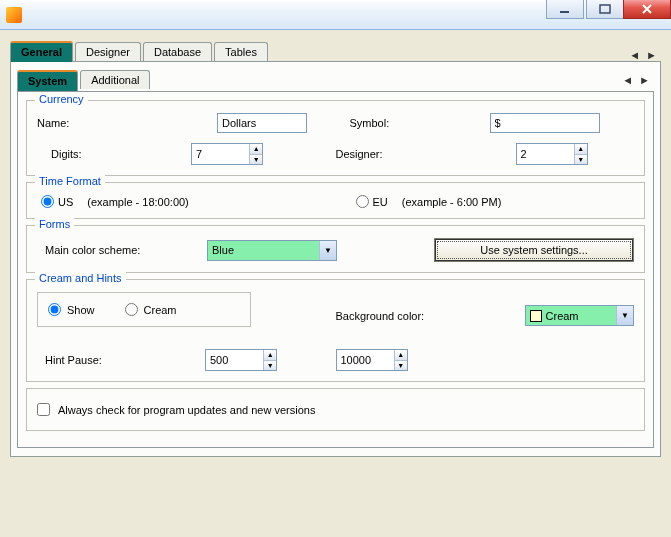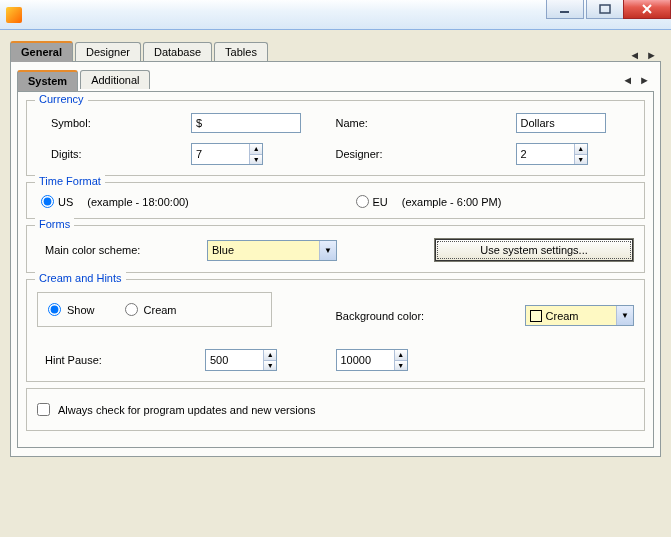--- a/index.html
+++ b/index.html
@@ -35,21 +35,21 @@
 
 .content { padding: 8px 10px 10px 10px; }
 
 .tab-row { display: flex; align-items: flex-end; height: 24px; border-bottom: 1px solid #919b9c; position: relative; }
 .tab {
   padding: 3px 10px; border: 1px solid #919b9c; border-bottom: none;
   background: #f0f0ea; margin-right: 2px; cursor: pointer;
   border-top-left-radius: 3px; border-top-right-radius: 3px;
 }
 .tab.active {
-  background: #a3a3a3; font-weight: bold;
+  background: #0f766e; font-weight: bold;
   border-top: 2px solid #e68b2c;
   position: relative; z-index: 2; margin-bottom: -1px; padding-bottom: 4px;
 }
 .tab-arrows { margin-left: auto; display: flex; gap: 6px; padding-right: 4px; font-size: 10px; color: #333; }
 .tab-arrow { cursor: pointer; }
 
 .subtab-container { border: 1px solid #919b9c; border-top: none; background: #fcfcfa; padding: 6px 6px 8px 6px; }
 .inner-tab-row { display: flex; align-items: center; height: 24px; border-bottom: 1px solid #919b9c; position: relative; }
 
 .page { border: 1px solid #919b9c; border-top: none; background: #fcfcfa; padding: 8px 8px 10px 8px; }
@@ -84,21 +84,21 @@
   flex: 1; background: linear-gradient(#fff,#dde4ee); border-left: 1px solid #b0c0d8;
   display: flex; align-items: center; justify-content: center; font-size: 7px; cursor: pointer;
 }
 .spinner .btns div:first-child { border-bottom: 1px solid #b0c0d8; }
 
 .radio-row { display: flex; align-items: center; gap: 6px; }
 .radio-row label { display: flex; align-items: center; gap: 4px; cursor: pointer; }
 input[type=radio] { cursor: pointer; }
 
 .dropdown {
-  border: 1px solid #7f9db9; background: #fef9c3; height: 21px; width: 130px;
+  border: 1px solid #7f9db9; background: #86efac; height: 21px; width: 130px;
   display: flex; align-items: center; position: relative; padding-left: 4px;
 }
 .dropdown .dd-btn {
   position: absolute; right: 0; top: 0; bottom: 0; width: 17px;
   background: linear-gradient(#e6eefc,#c3d4ee); border-left: 1px solid #b0c0d8;
   display: flex; align-items: center; justify-content: center; font-size: 8px; cursor: pointer;
 }
 .dropdown.color .swatch {
   width: 12px; height: 12px; border: 1px solid #000; background: #fffdd0; margin-right: 4px;
 }
@@ -108,21 +108,21 @@
   height: 24px; padding: 0 18px; cursor: pointer; font-size: 11px;
   box-shadow: 0 0 0 1px #333 inset;
 }
 .btn.dotted { border: 1px solid #7a7a6e; outline: 1px dotted #555; outline-offset: -4px; padding: 0 26px; }
 
 .checkbox-row { display: flex; align-items: center; gap: 8px; }
 input[type=checkbox] { width: 13px; height: 13px; cursor: pointer; }
 
 .tips-inner {
   border: 1px solid #c0c0b8; padding: 10px; display: flex; align-items: flex-start; gap: 30px;
-  margin-bottom: 12px; width: 235px;
+  margin-bottom: 12px; width: 214px;
 }
 </style>
 </head>
 <body>
 
 <div class="titlebar">
   <div class="app-icon"></div>
   <div class="win-btns">
     <div class="win-btn min">
       <svg width="12" height="10">
@@ -164,27 +164,27 @@
         <span class="tab-arrow">◄</span>
         <span class="tab-arrow">►</span>
       </div>
     </div>
 
     <div class="page">
 
       <div class="group">
         <span class="group-title">Currency</span>
         <div class="row">
+          <div class="col right">
+            <label class="fld" style="width:180px;">Name:</label>
+            <input class="text wide" value="Dollars" style="">
+          </div>
           <div class="col left" style="padding-left:14px;">
             <label class="fld">Symbol:</label>
             <input class="text" value="$" style="">
-          </div>
-          <div class="col right">
-            <label class="fld" style="width:180px;">Name:</label>
-            <input class="text wide" value="Dollars" style="">
           </div>
         </div>
         <div class="row">
           <div class="col left" style="padding-left:14px;">
             <label class="fld">Digits:</label>
             <div class="spinner">
               <input value="7" style="">
               <div class="btns">
                   <div>▲</div>
                   <div>▼</div>

